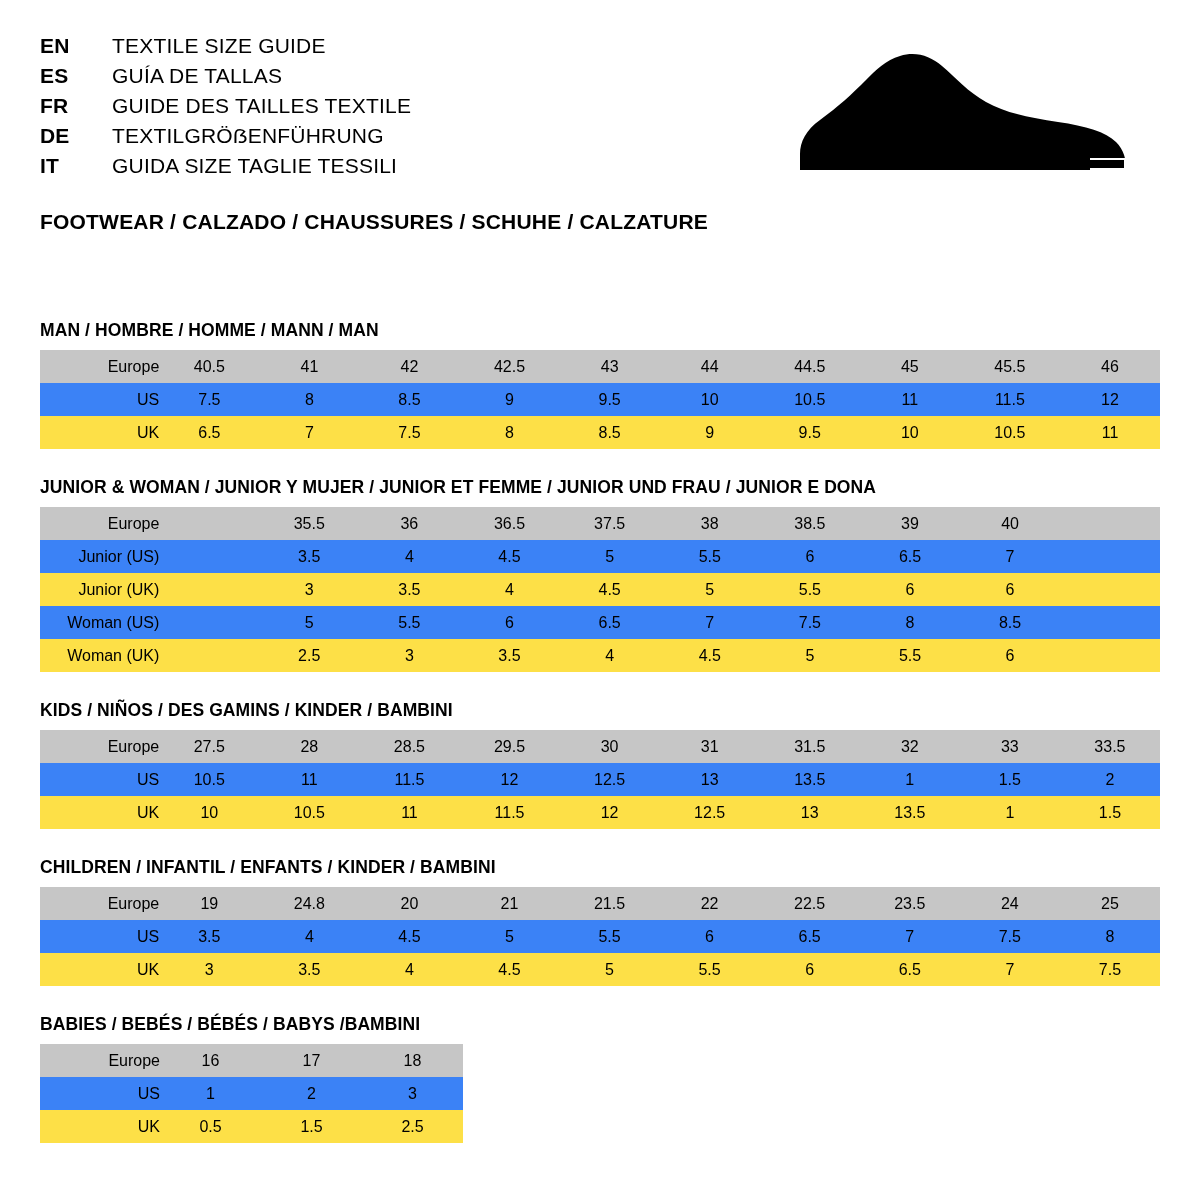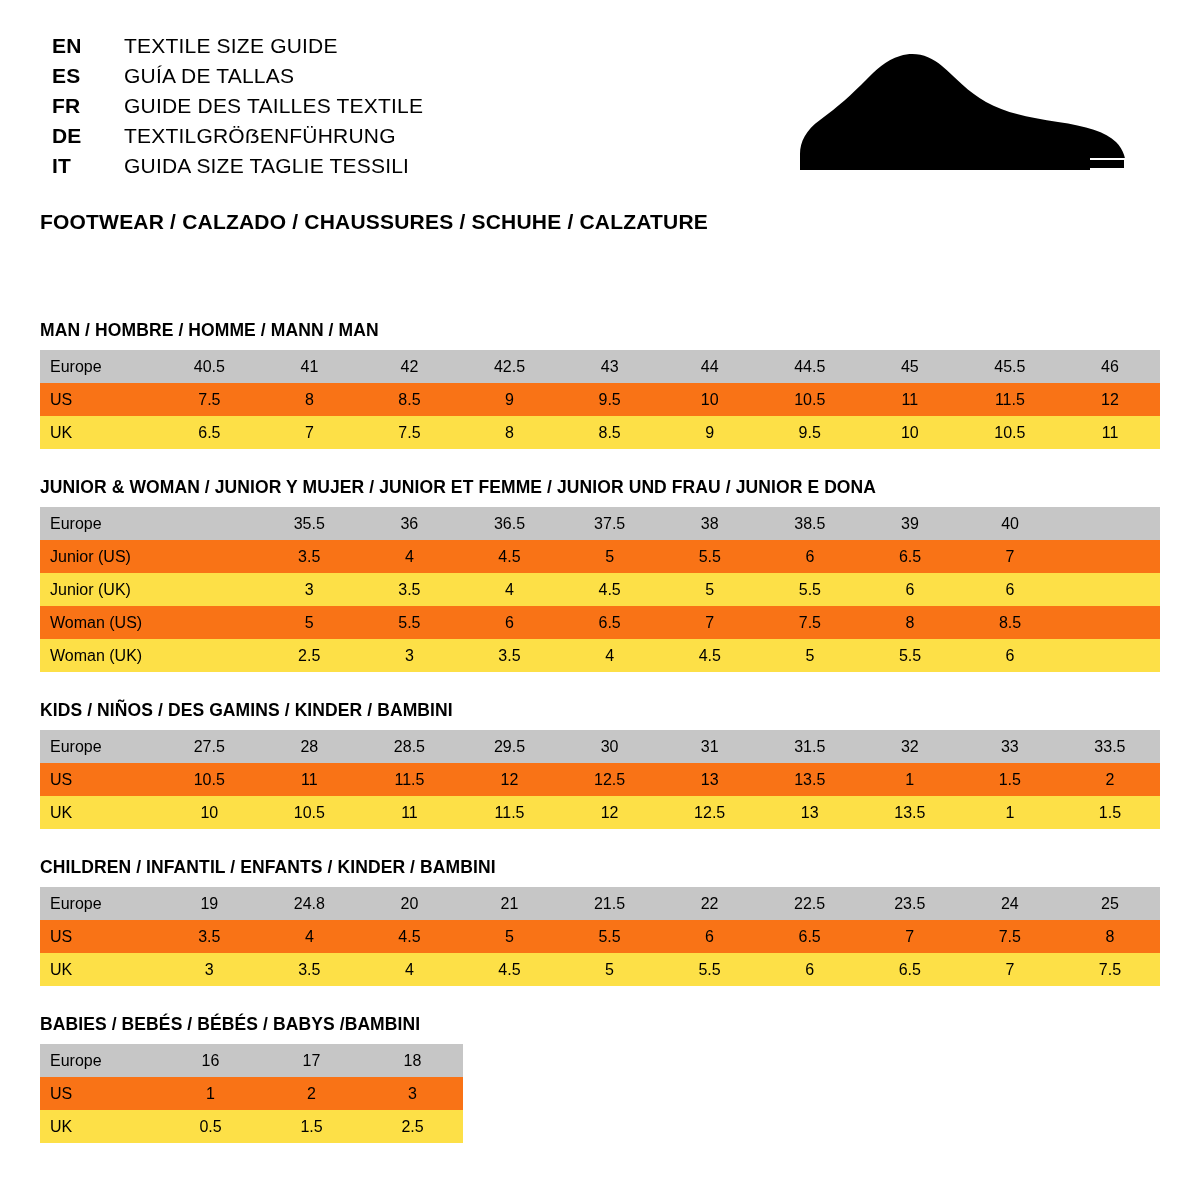--- a/index.html
+++ b/index.html
@@ -29,21 +29,20 @@
     align-items: flex-start;
     justify-content: space-between;
   }
   .lang-block {
     display: block;
   }
   .lang-row {
     display: flex;
     align-items: flex-start;
     margin-bottom: 6px;
-    margin-left: 12px;
   }
   .lang-code {
     width: 72px;
     font-size: 21px;
     font-weight: bold;
     letter-spacing: 0.2px;
   }
   .lang-text {
     font-size: 21px;
     font-weight: normal;
@@ -80,33 +79,33 @@
     table-layout: fixed;
   }
   table.size-table td {
     height: 33px;
     font-size: 16px;
     text-align: center;
     vertical-align: middle;
     padding: 0;
   }
   table.size-table td.rowlabel {
-    text-align: left;
+    text-align: right;
     padding-left: 10px;
     font-size: 16px;
   }
   tr.head td {
     background: #c6c6c6;
     text-align: center;
   }
   tr.alt td {
     background: #fde047;
   }
   tr.plain td {
-    background: #f97316;
+    background: #3b82f6;
   }
 
   
   .w-label { width: 120px; }
   .w-col   { width: 101px; }
 
   .babies-table .w-label { width: 120px; }
   .babies-table .w-col { width: 101px; }
 </style>
 </head>

